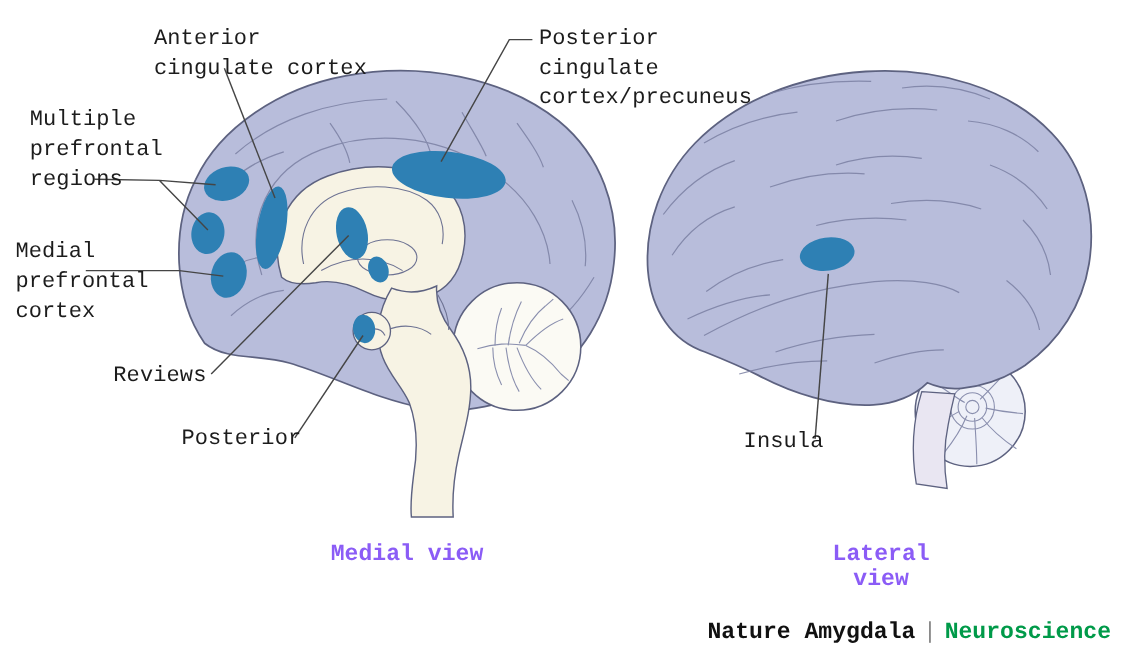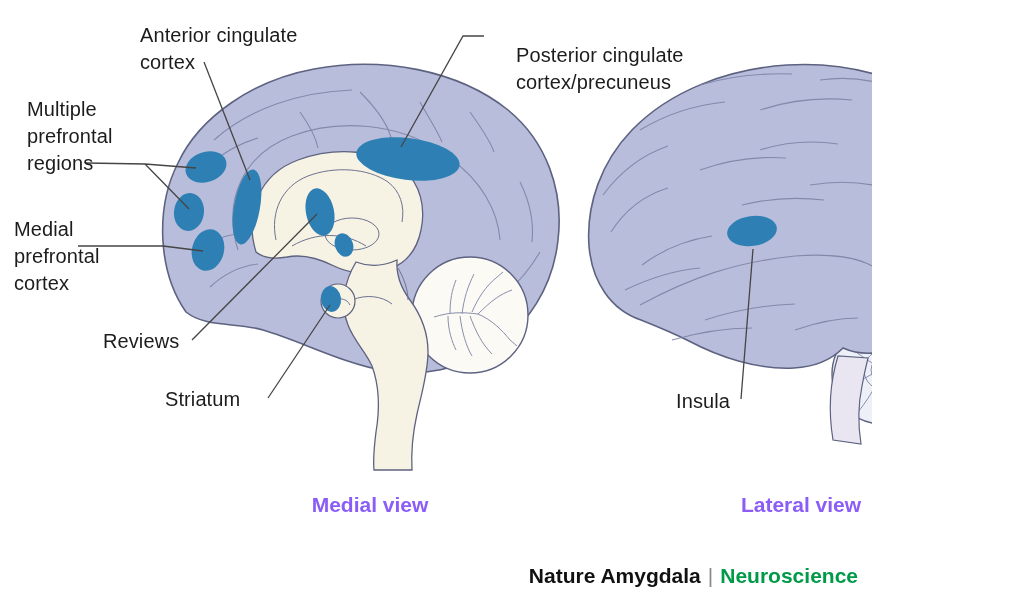--- a/index.html
+++ b/index.html
@@ -1,20 +1,20 @@
 <!DOCTYPE html>
 <html><head>
 <meta charset="utf-8">
 <style>
   html,body{margin:0;padding:0;background:#ffffff;}
   #figure{
     position:relative;
-    width:872px;height:603px;
+    width:1024px;height:603px;
     background:#ffffff;
-    font-family:Liberation Sans, sans-serif;
+    font-family:Liberation Mono, monospace;
     color:#1c1c1c;
     overflow:hidden;
   }
   #scene{position:absolute;left:0;top:0;width:1024px;height:603px;}
   .lbl{
     position:absolute;
     font-size:20px;
     line-height:27px;
     color:#1c1c1c;
     letter-spacing:0.1px;
@@ -176,29 +176,29 @@
       <path d="M 86 163 L 145 164 M 145 164 L 196 168 M 145 164 L 189 209"></path>
       <path d="M 78 246 L 163 246 L 203 251"></path>
       <path d="M 192 340 L 317 214"></path>
       <path d="M 268 398 L 330 305"></path>
       <path d="M 741 399 L 753 249"></path>
     </g>
   </svg>
 
   <div class="lbl" style="left:140px;top:22px;width:200px;">Anterior cingulate cortex</div>
 
-  <div class="lbl" style="left:516px;top:22px;width:215px;margin-top:20px;">Posterior cingulate cortex/precuneus</div>
+  <div class="lbl" style="left:490px;top:22px;width:215px;">Posterior cingulate cortex/precuneus</div>
 
   <div class="lbl" style="left:14px;top:96px;width:110px;margin-left:13px;">Multiple prefrontal regions</div>
 
   <div class="lbl" style="left:14px;top:216px;width:110px;">Medial prefrontal cortex</div>
 
   <div class="lbl" style="left:103px;top:328px;white-space:nowrap;">Reviews</div>
 
-  <div class="lbl" style="left:165px;top:386px;white-space:nowrap;">Striatum</div>
+  <div class="lbl" style="left:165px;top:386px;white-space:nowrap;">Posterior</div>
 
   <div class="lbl" style="left:676px;top:388px;white-space:nowrap;">Insula</div>
 
   <div class="caption" style="left:296px;top:493px;width:148px;">Medial view</div>
 
   <div class="caption" style="left:726px;top:493px;width:150px;">Lateral view</div>
 
   <div id="credit">
     <span class="journal">Nature Amygdala</span><span class="sep">|</span><span class="section">Neuroscience</span>
   </div>

